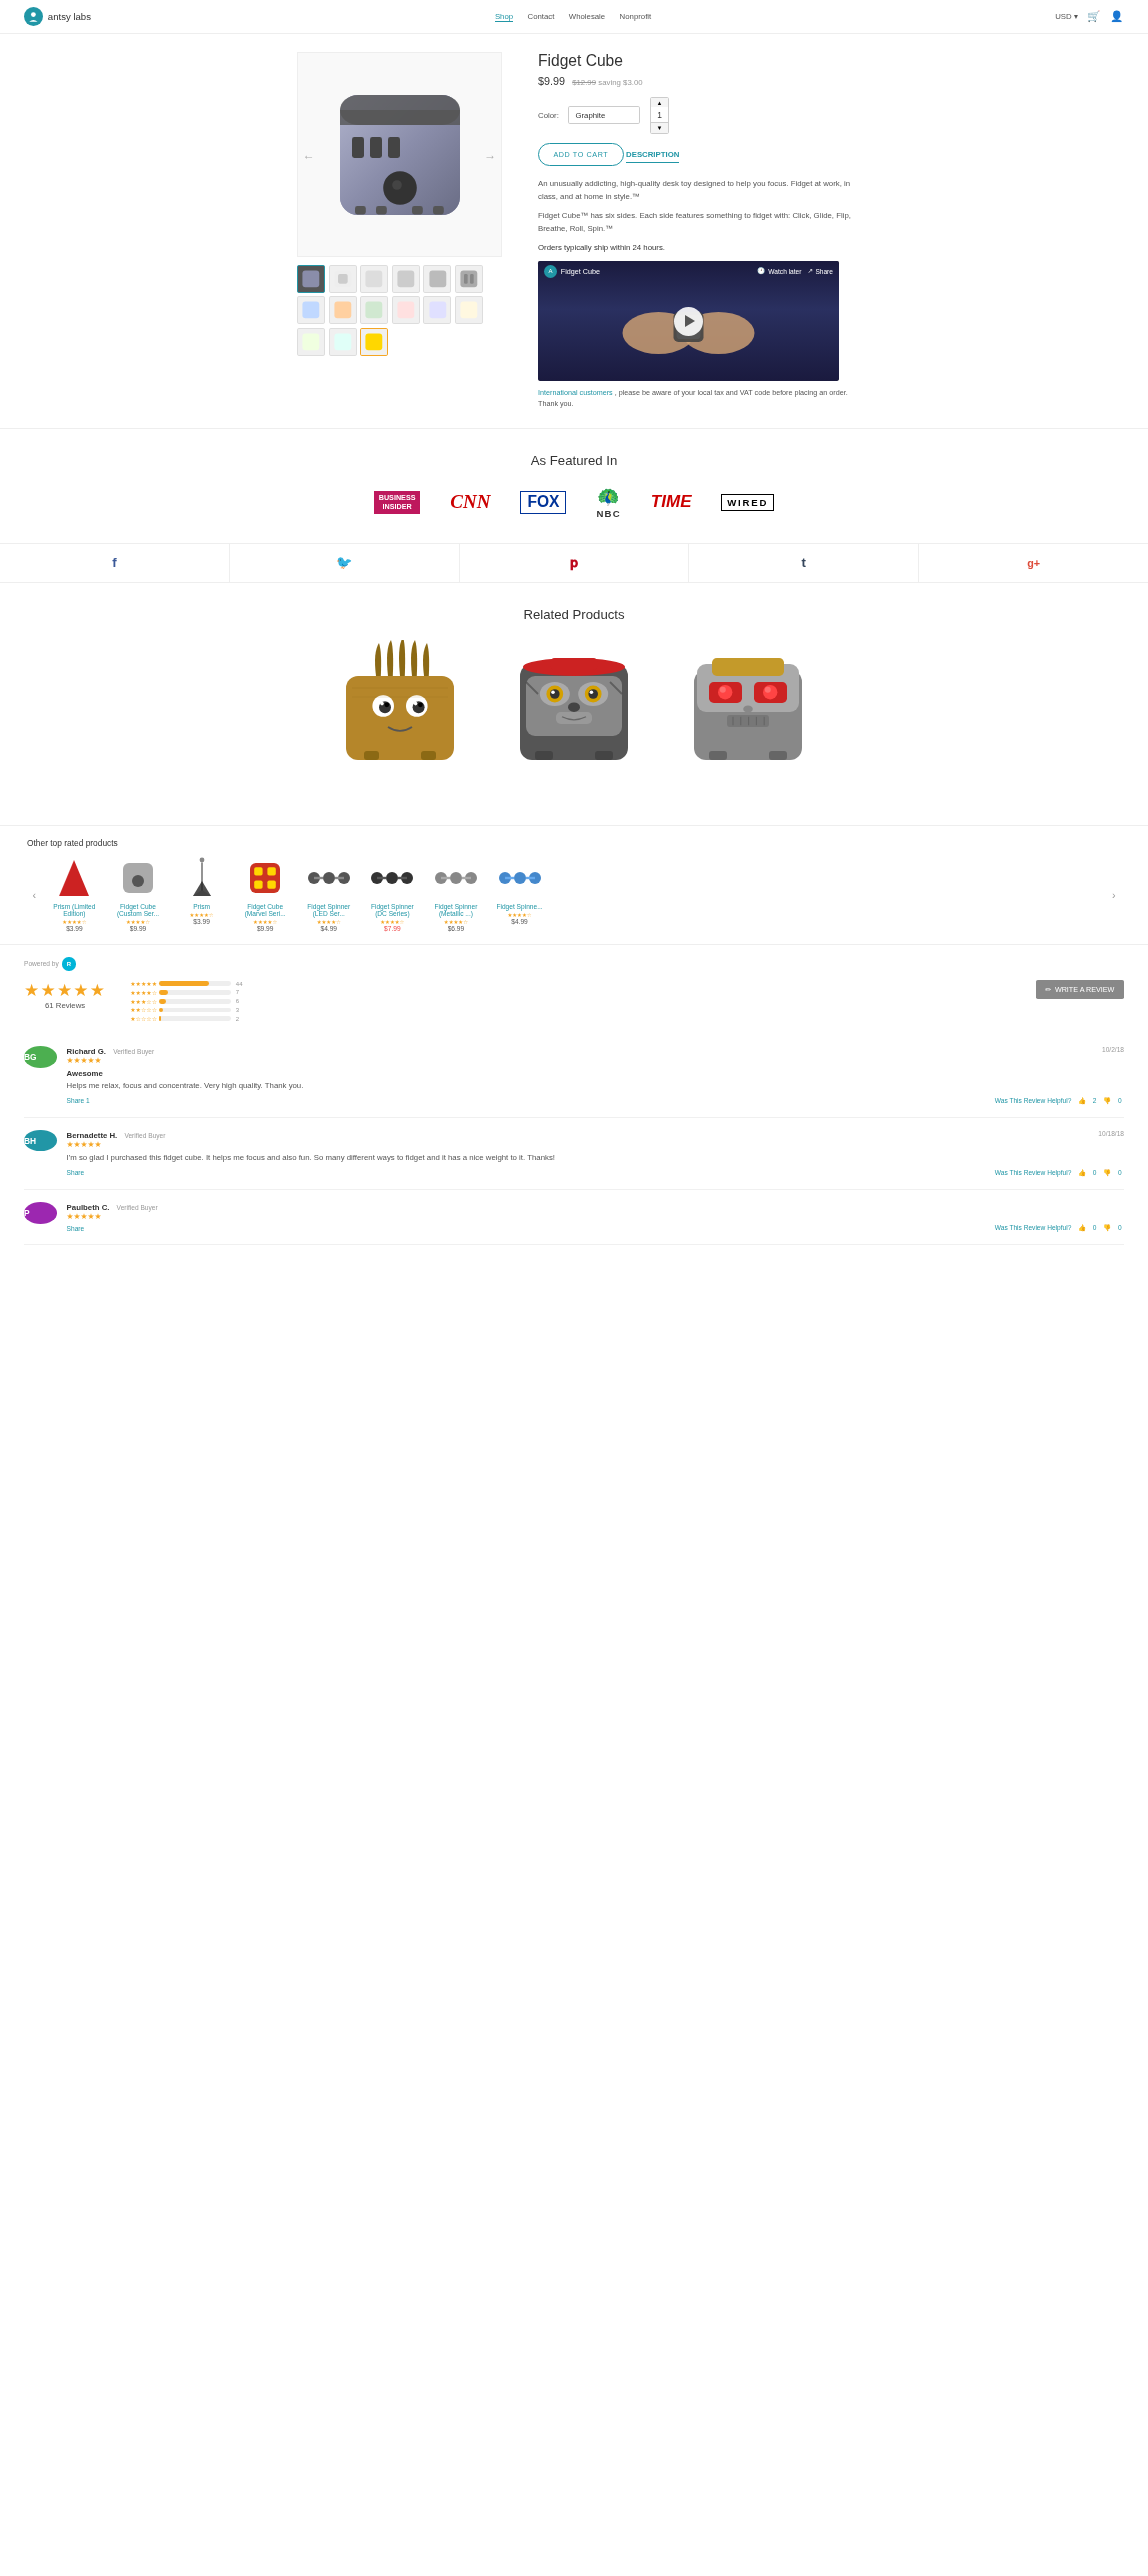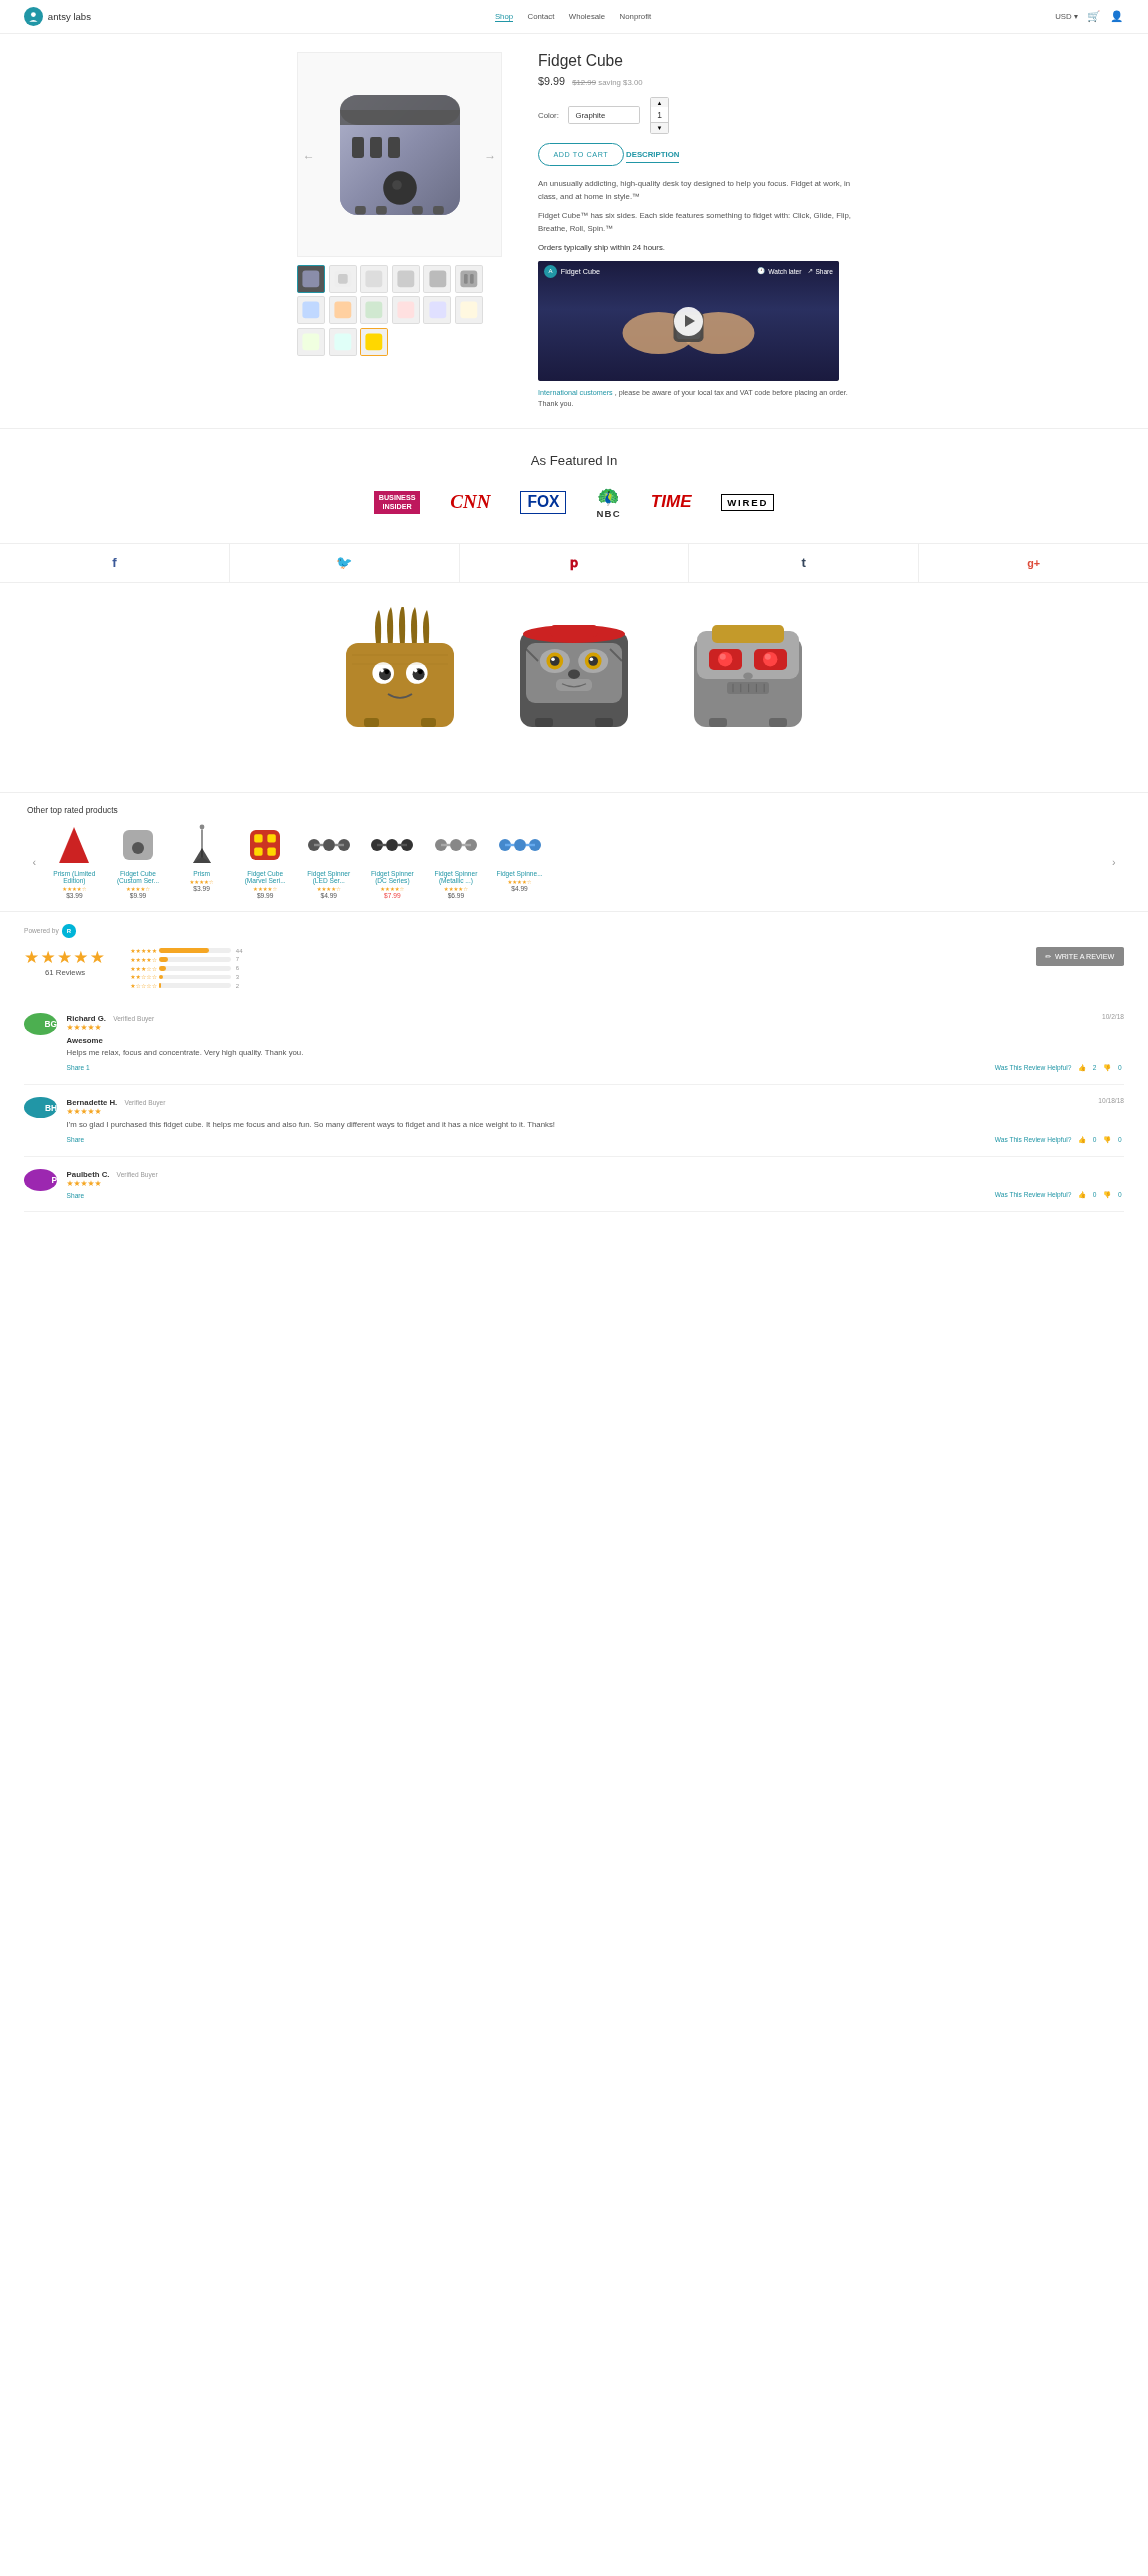--- a/index.html
+++ b/index.html
@@ -122,21 +122,21 @@
     .star-row-count { font-size: 6px; color: #999; }
     .write-review-btn { margin-left: auto; background: #888; color: white; border: none; padding: 4.8px 9.6px; font-size: 7.2px; cursor: pointer; display: flex; align-items: center; gap: 3.6px; border-radius: 1.8px; height: fit-content; }
 
     
     .review-tabs { display: flex; border-bottom: 0.6px solid #eee; margin-bottom: 12px; }
     .review-tab { padding: 6px 12px; font-size: 7.8px; color: #555; cursor: pointer; border-bottom: 1.2px solid transparent; }
     .review-tab.active { color: #2196a6; border-bottom-color: #2196a6; }
 
     
     .review { display: flex; gap: 9.6px; padding: 12px 0; border-bottom: 0.6px solid #f0f0f0; }
-    .reviewer-avatar { width: 33px; height: 21.7px; border-radius: 50%; display: flex; align-items: center; justify-content: flex-end; color: white; font-size: 8.4px; font-weight: bold; flex-shrink: 0; }
+    .reviewer-avatar { width: 33px; height: 21.7px; border-radius: 50%; display: flex; align-items: center; justify-content: flex-start; color: white; font-size: 8.4px; font-weight: bold; flex-shrink: 0; }
     .review-content { flex: 1; }
     .reviewer-name { font-size: 7.8px; font-weight: 600; color: #333; }
     .reviewer-badge { font-size: 6.6px; color: #999; margin-bottom: 2.4px; }
     .review-stars { color: #f5a623; font-size: 7.8px; margin-bottom: 3.6px; }
     .review-title { font-size: 7.8px; font-weight: 600; color: #333; margin-bottom: 2.4px; }
     .review-body { font-size: 7.8px; color: #555; line-height: 1.5; margin-bottom: 4.8px; }
     .review-share { font-size: 6.6px; color: #2196a6; cursor: pointer; }
     .review-date { font-size: 6.6px; color: #999; margin-left: auto; }
     .review-helpful { font-size: 6.6px; color: #999; }
     .review-helpful span { color: #2196a6; margin: 0 2.4px; }
@@ -390,20 +390,21 @@
   </div>
   <div class="social-btn tumblr">
     <span style="font-weight:900;font-size:13.2px;">t</span>
   </div>
   <div class="social-btn googleplus">
     <span style="font-size:10.8px;font-weight:900;">g+</span>
   </div>
 </div>
 
 <div class="related-section">
+  <h2 class="section-title">Related Products</h2>
   <div class="related-products">
 
     <div class="product-card">
       <div style="width:120px;height:120px;margin:0 auto 7.2px;position:relative;">
         <svg width="120" height="120" viewBox="0 0 200 200">
           <rect x="10" y="60" width="180" height="140" rx="20" fill="#b5862a"></rect>
 
           <path d="M60 60 Q55 20 65 5 Q70 20 68 60" fill="#8B6914"></path>
           <path d="M80 60 Q75 15 85 0 Q90 15 88 60" fill="#8B6914"></path>
           <path d="M100 60 Q95 10 105 -5 Q110 10 108 60" fill="#8B6914"></path>

